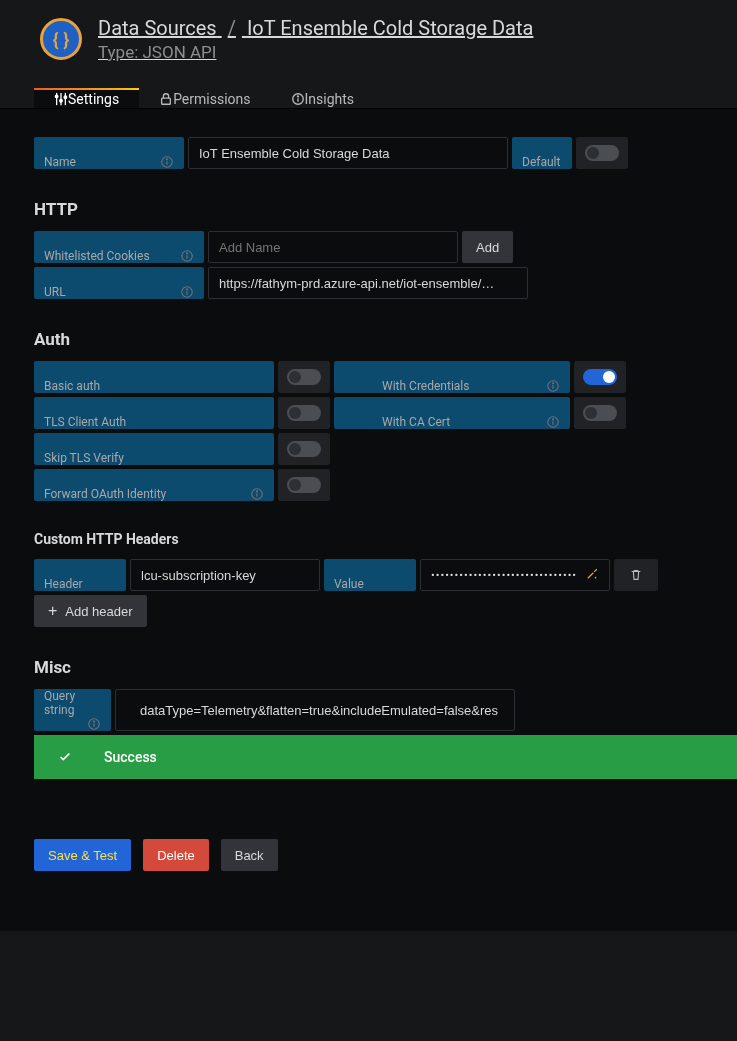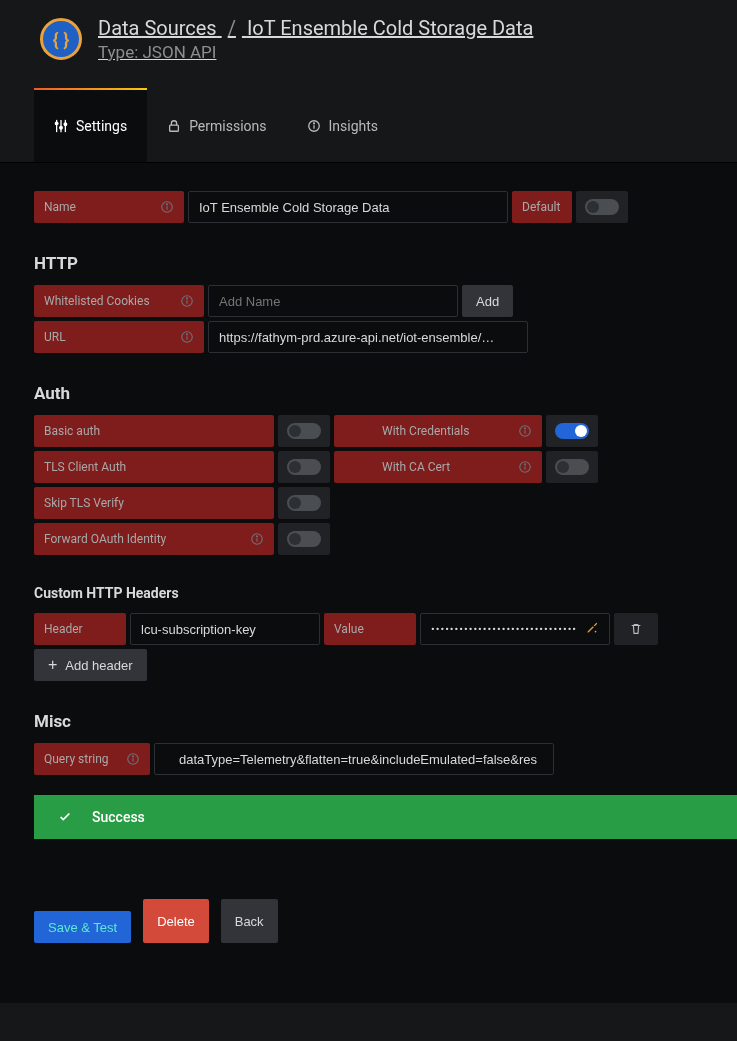--- a/index.html
+++ b/index.html
@@ -38,25 +38,24 @@
   .breadcrumb-sep { color: #8e8e8e; margin: 0 6px; }
   .breadcrumb-sub { font-size: 17px; color: #8e8e8e; margin-top: 2px; }
   .tabs {
     display: flex;
     border-bottom: 1px solid #000;
     padding-left: 34px;
     background: #161719;
     margin-top: 18px;
   }
   .tab {
-    padding: 28px 20px;
+    padding: 1px 20px;
     color: #bababa;
     display: flex;
     align-items: center;
-    gap: 8px;
     cursor: pointer;
     font-size: 14px;
   }
   .tab.active {
     background: #0b0c0e;
     color: #fff;
     border-top: 2px solid;
     border-image: linear-gradient(to right,#f05a28,#fbca0a) 1;
     margin-top: -2px;
   }
@@ -66,37 +65,37 @@
     padding: 28px 34px 60px 34px;
   }
   .section-title {
     font-size: 17px;
     color: #d8d9da;
     margin: 30px 0 12px 0;
     font-weight: 700;
   }
   .row { display: flex; gap: 4px; margin-bottom: 4px; align-items:stretch; }
   .label-box {
-    background: #7f1d1d;
+    background: #0c4a6e;
     color: #a8a8a8;
     font-size: 12px;
     padding: 0 10px;
     display: flex;
-    align-items: center;
+    align-items: flex-end;
     justify-content: space-between;
     min-height: 32px;
     border-radius: 2px;
   }
   .label-box.w150 { width: 150px; }
   .label-box.w170 { width: 170px; }
   .label-box.w80  { width: 92px; }
-  .label-box.w100  { width: 116px; }
+  .label-box.w100  { width: 77px; flex-direction: column; }
   .label-box.w60  { width: 60px; }
   .label-box.w210 { width: 240px; }
-  .label-box.w200 { width: 208px; padding-left: 48px; }
+  .label-box.w200 { width: 236px; padding-left: 48px; }
   .input-box {
     background: #0b0c0e;
     border: 1px solid #2c2f33;
     color: #d8d9da;
     padding: 0 10px;
     font-size: 13px;
     border-radius: 2px;
     min-height: 32px;
     outline: none;
   }
@@ -142,21 +141,21 @@
     color: #d8d9da;
     padding: 0 14px;
     border-radius: 2px;
     cursor: pointer;
     font-size: 13px;
     min-height: 32px;
     display:inline-flex;
     align-items:center;
     gap:8px;
   }
-  .btn.blue { background:#2165d6; color:#5eead4; font-weight:500;margin-top:12px; }
+  .btn.blue { background:#2165d6; color:#fde047; font-weight:500; }
   .btn.red  { background:#d44a3a; color:#fff; font-weight:500; }
   .icon-btn {
     background:#202226;
     border:none;
     width:44px;
     min-height:32px;
     display:flex;
     align-items:center;
     justify-content:center;
     cursor:pointer;
@@ -176,22 +175,22 @@
     min-height:32px;
   }
   .masked-value .dots { letter-spacing:1px; color:#d8d9da; font-size:11px; overflow:hidden; white-space:nowrap; }
   .masked-value .config-icon { color:#e9a23c; }
   .alert-success {
     background:#299c46;
     color:#fff;
     padding:14px 24px;
     display:flex;
     align-items:center;
-    gap:20px;
-    margin-top:20px;
+    gap:32px;
+    margin-top:4px;
     font-weight:500;
     font-size:14px;
     margin-left:0;
     margin-right:-34px;
   }
   .footer-btns { display:flex; gap:12px; margin-top:60px; }
 </style>
 </head>
 <body>
 

